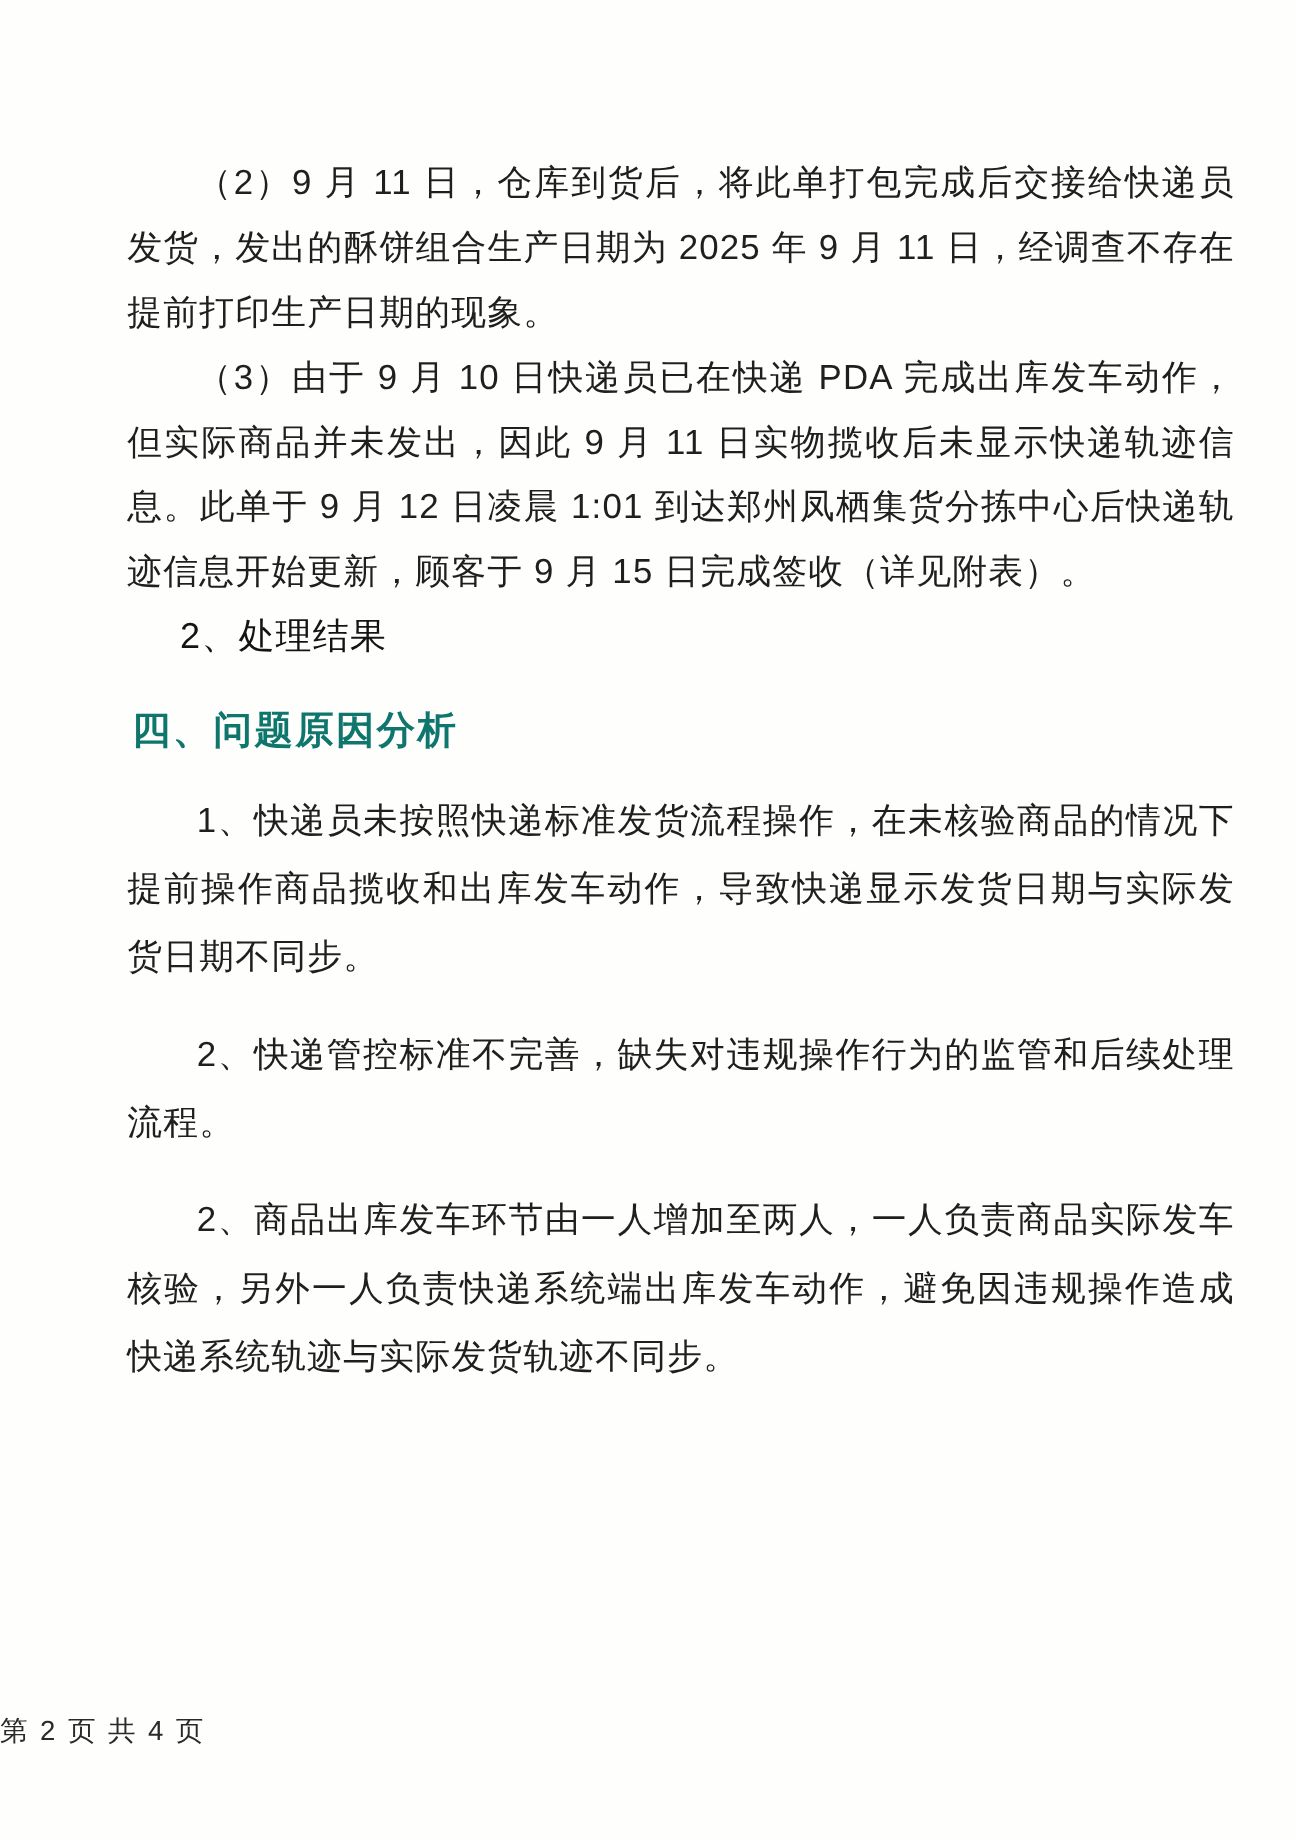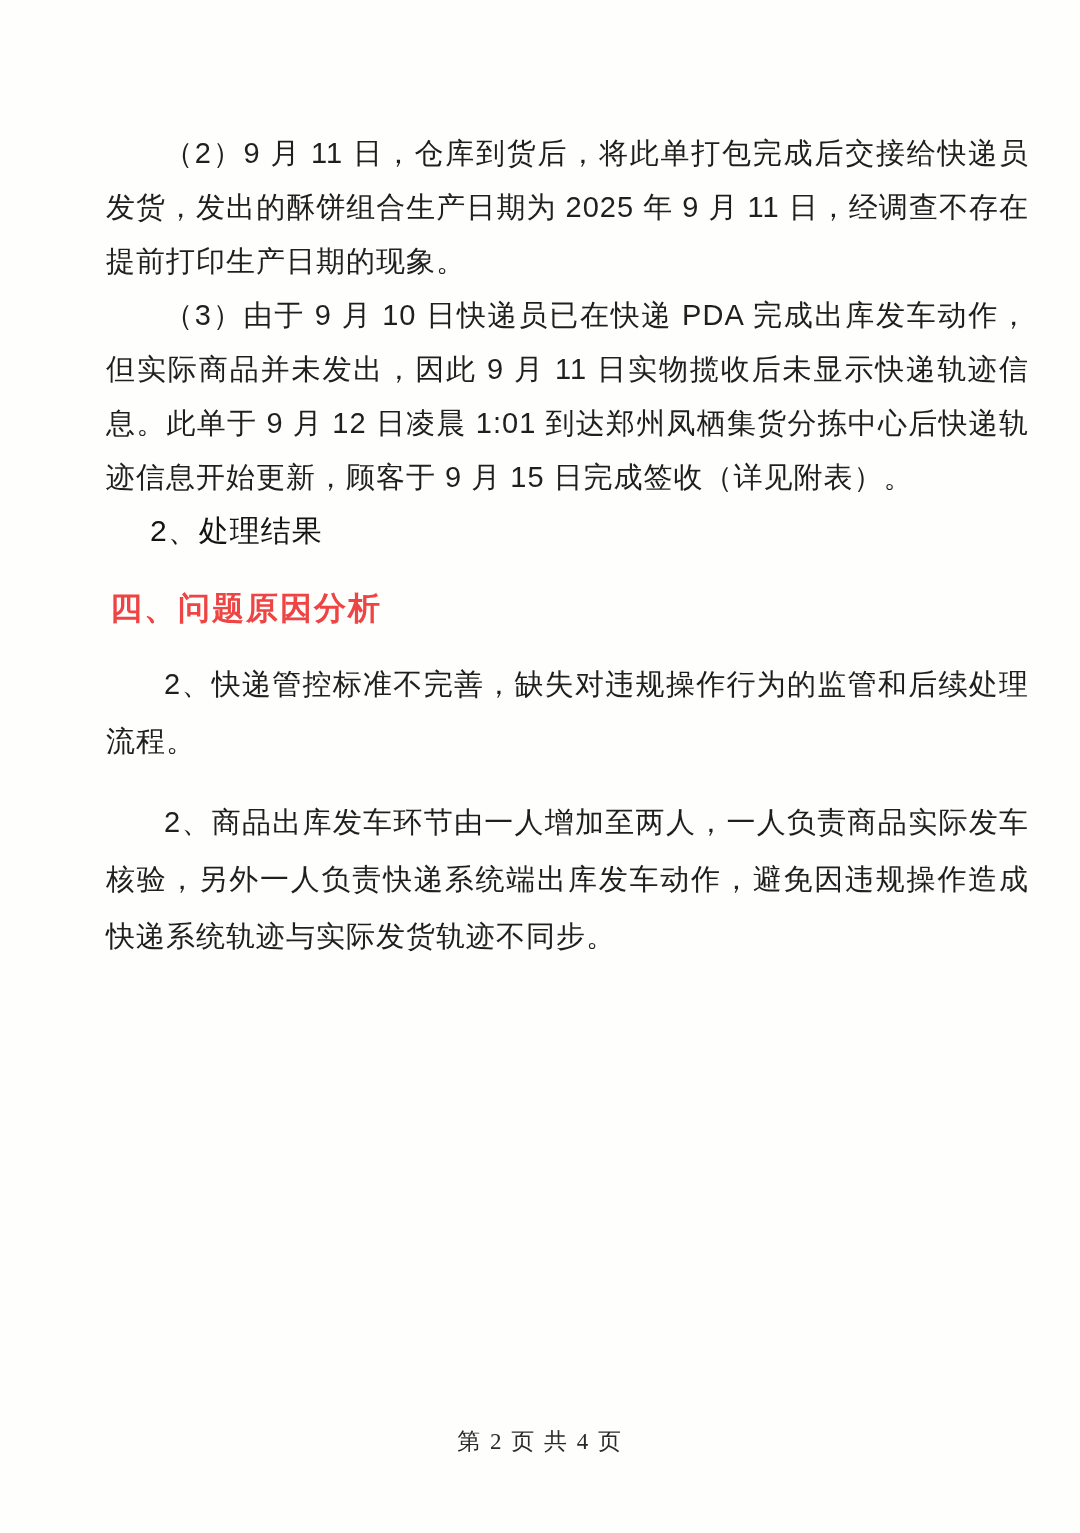--- a/index.html
+++ b/index.html
@@ -46,50 +46,50 @@
     line-height: 54px;
     font-weight: normal;
     color: #141414;
     letter-spacing: 1px;
   }
   .red-heading {
     margin: 26px 0 16px 4px;
     font-size: 32px;
     line-height: 48px;
     font-weight: bold;
-    color: #ef4444;
+    color: #0f766e;
     letter-spacing: 2px;
   }
   .page-footer {
     position: absolute;
     left: 0;
     right: 0;
     top: 1424px;
-    text-align: center;
+    text-align: left;
     font-size: 23px;
     line-height: 36px;
     color: #2a2a2a;
     letter-spacing: 2px;
-    font-family: Liberation Serif, serif;
   }
 </style>
 </head>
 <body>
 
 <div class="page">
 
   <p class="body-para">（2）9 月 11 日，仓库到货后，将此单打包完成后交接给快递员发货，发出的酥饼组合生产日期为 2025 年 9 月 11 日，经调查不存在提前打印生产日期的现象。</p>
 
   <p class="body-para">（3）由于 9 月 10 日快递员已在快递 PDA 完成出库发车动作，但实际商品并未发出，因此 9 月 11 日实物揽收后未显示快递轨迹信息。此单于 9 月 12 日凌晨 1:01 到达郑州凤栖集货分拣中心后快递轨迹信息开始更新，顾客于 9 月 15 日完成签收（详见附表）。</p>
 
   <h3 class="sub-heading">2、处理结果</h3>
 
 
   <h2 class="red-heading">四、问题原因分析</h2>
 
+  <p class="body-para spaced">1、快递员未按照快递标准发货流程操作，在未核验商品的情况下提前操作商品揽收和出库发车动作，导致快递显示发货日期与实际发货日期不同步。</p>
 
   <p class="body-para spaced">2、快递管控标准不完善，缺失对违规操作行为的监管和后续处理流程。</p>
 
 
 
   <p class="body-para spaced">2、商品出库发车环节由一人增加至两人，一人负责商品实际发车核验，另外一人负责快递系统端出库发车动作，避免因违规操作造成快递系统轨迹与实际发货轨迹不同步。</p>
 
   <div class="page-footer">第 2 页 共 4 页</div>
 
 </div>

